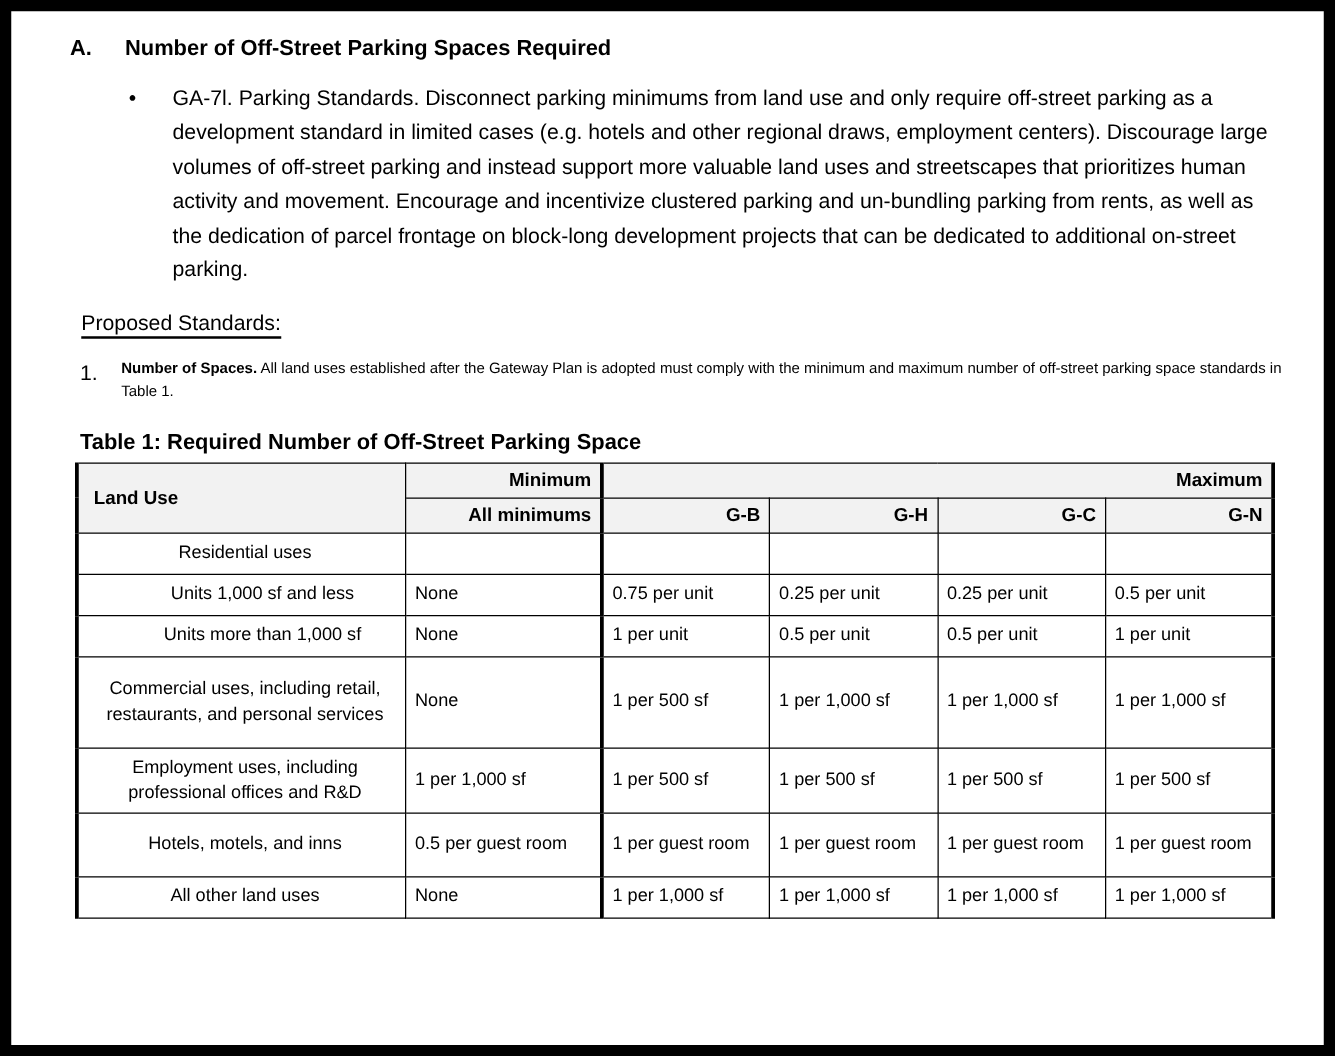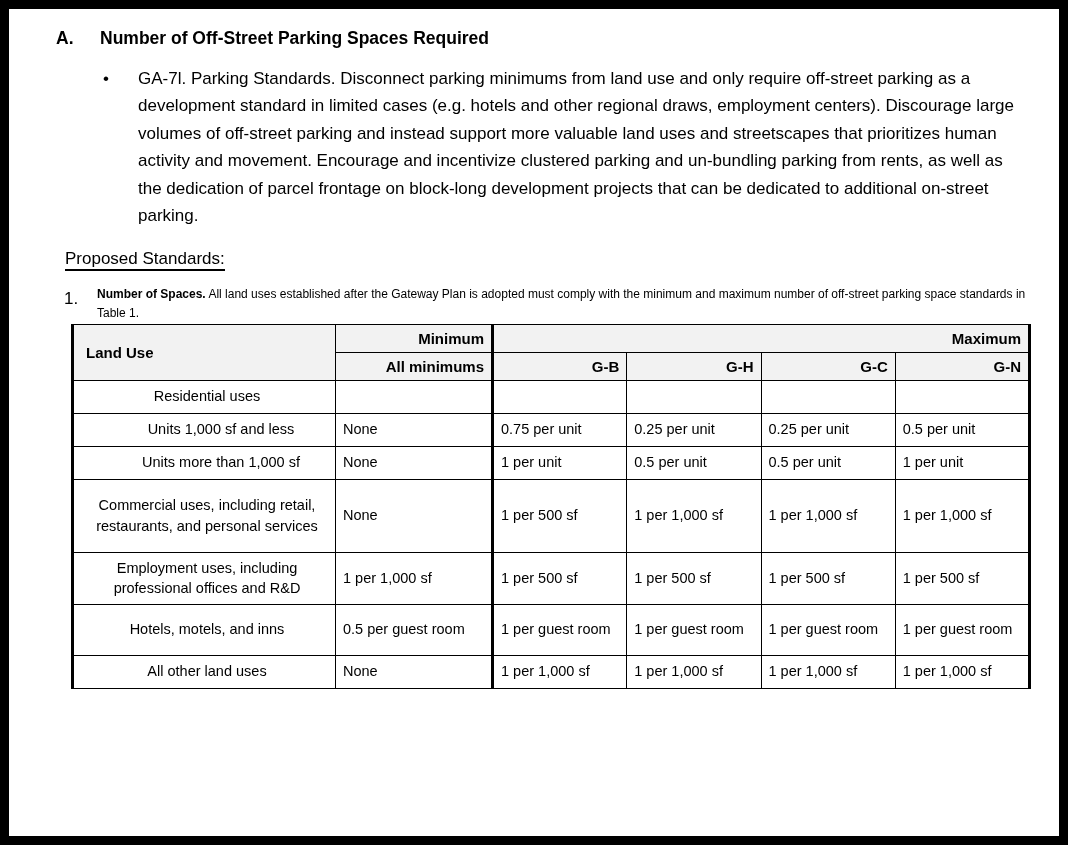--- a/index.html
+++ b/index.html
@@ -93,21 +93,21 @@
   .table-caption {
     font-size: 17.5px;
     font-weight: bold;
     margin: 19px 0 6px 8px;
   }
 
   
   table.parking {
     border-collapse: collapse;
     width: 960px;
-    margin-left: 15px;
+    margin-left: 4px;
     table-layout: fixed;
     font-size: 14.5px;
   }
   table.parking th,
   table.parking td {
     border: 1.6px solid #000000;
     padding: 5px 7px;
     vertical-align: middle;
   }
   table.parking thead th {
@@ -164,20 +164,21 @@
 
     <div class="underline-head">
       <span>Proposed Standards:</span>
     </div>
 
     <div class="num-block">
       <span class="num">1.</span>
       <div class="ntext"><b>Number of Spaces.</b><span> All land uses established after the Gateway Plan is adopted must comply with the minimum and maximum number of off-street parking space standards in Table 1.</span></div>
     </div>
 
+    <div class="table-caption">Table 1: Required Number of Off-Street Parking Space</div>
 
     <table class="parking">
       <thead>
         <tr>
           <th class="land-use-head thick-left" rowspan="2">Land Use</th>
           <th class="minimum-head">Minimum</th>
           <th class="thick-left thick-right" colspan="4">Maximum</th>
         </tr>
         <tr>
           <th class="minimum-head">All minimums</th>

